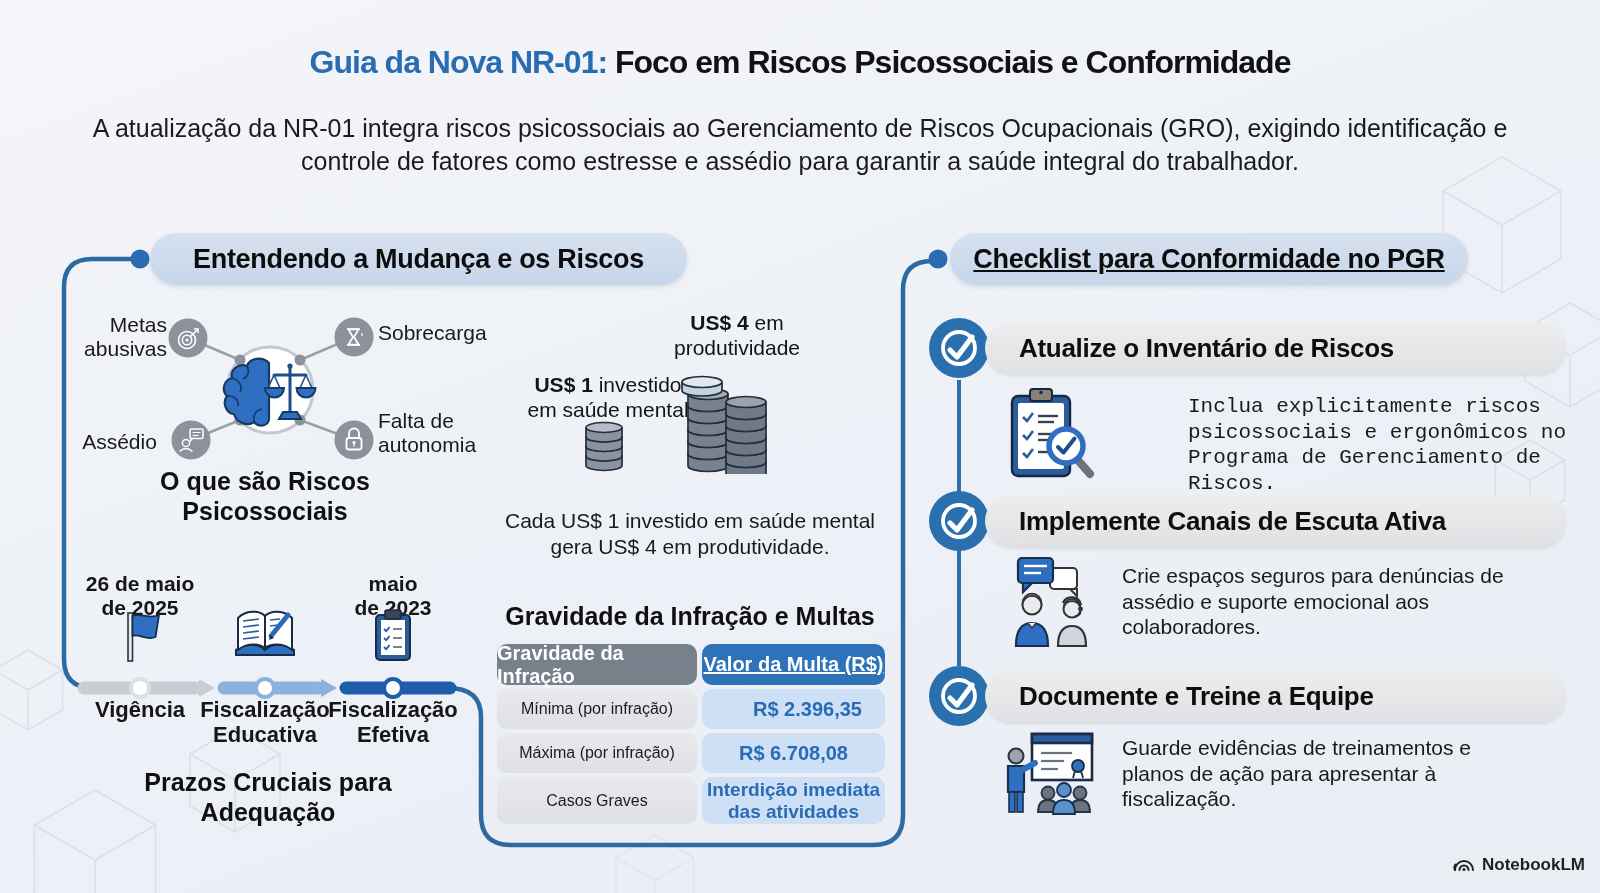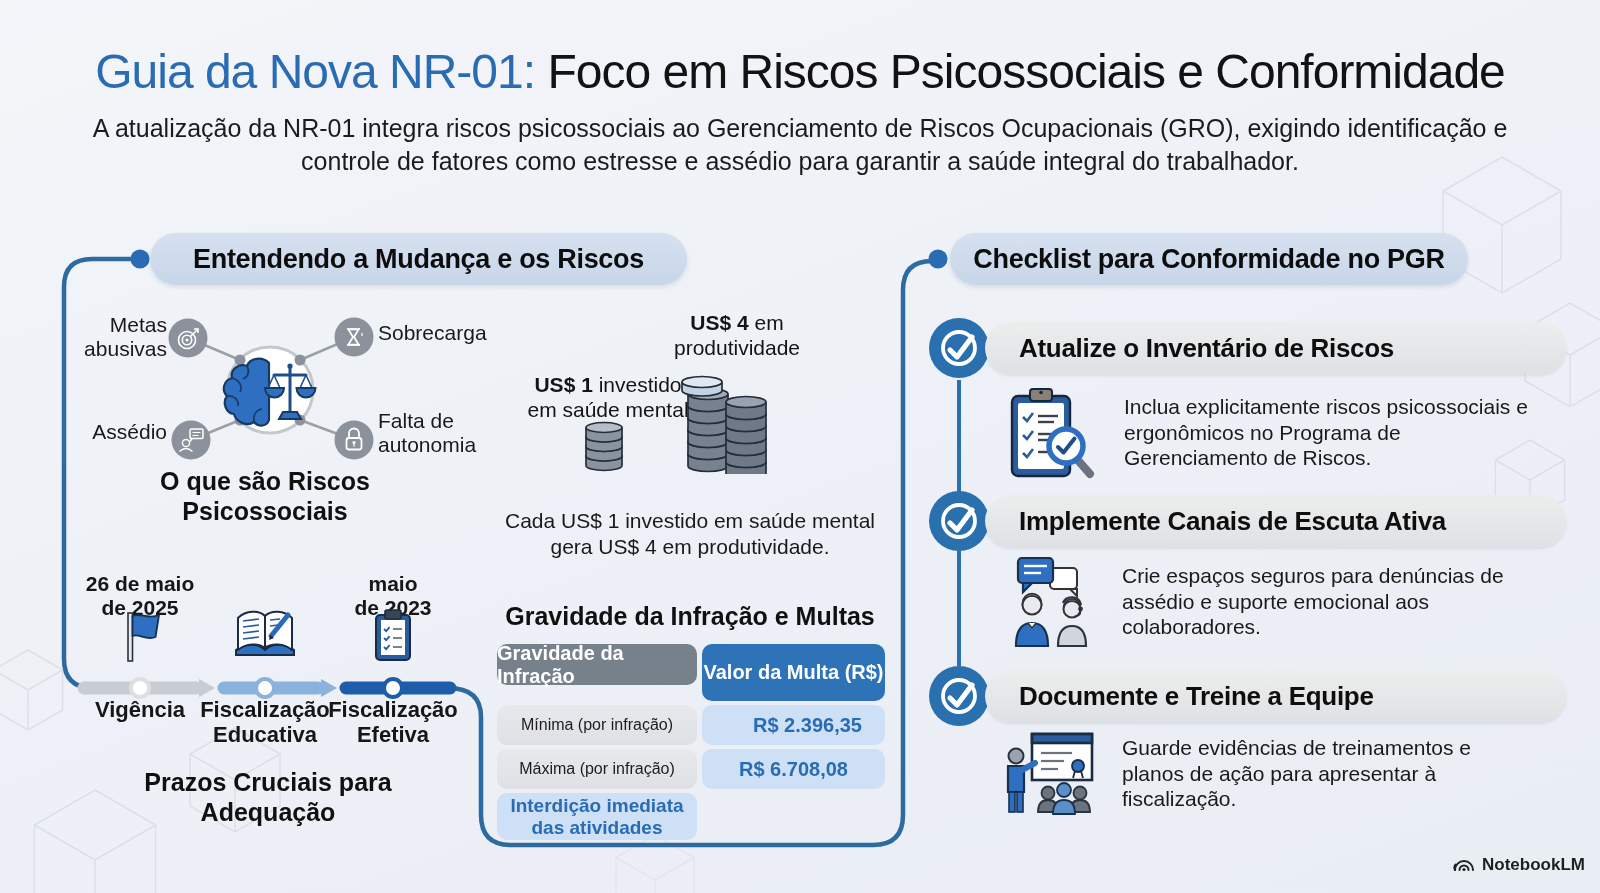--- a/index.html
+++ b/index.html
@@ -3,21 +3,21 @@
 <meta charset="utf-8">
 <style>
   html,body{margin:0;padding:0;}
   body{font-family:"Liberation Sans","DejaVu Sans",sans-serif;}
   #canvas{position:relative;width:1600px;height:893px;overflow:hidden;
     background:linear-gradient(160deg,#f3f5f9 0%,#edf0f6 55%,#e9edf4 100%);}
   .abs{position:absolute;}
   .pre{white-space:pre-line;}
   .ctr{text-align:center;}
   .rt{text-align:right;}
-  .title{font-size:48px;font-weight:normal;letter-spacing:-1px;color:#121212;}
+  .title{font-size:32px;font-weight:bold;letter-spacing:-1px;color:#121212;}
   .title .hl{color:#2a6cb3;}
   .subtitle{font-size:25px;line-height:1.3;color:#1b1b1b;}
   .pill{background:linear-gradient(180deg,#d6e1f0,#c7d6e9);border-radius:27px;height:52px;
     line-height:52px;text-align:center;font-size:27px;font-weight:bold;letter-spacing:-0.3px;
     color:#0d0d0d;box-shadow:0 2px 4px rgba(40,60,90,.12);}
   .nodelbl{font-size:21px;line-height:1.12;color:#1a1a1a;}
   .cap{font-size:25px;font-weight:bold;line-height:1.18;color:#101010;}
   .smallhead{font-size:21px;line-height:1.2;color:#141414;}
   .datetxt{font-size:21px;font-weight:bold;line-height:1.15;color:#161616;}
   .mslbl{font-size:22px;font-weight:bold;line-height:1.12;color:#161616;}
@@ -85,21 +85,21 @@
       <path d="M950,698 L957,705 L972,685" fill="none" stroke="#fff" stroke-width="5.2" stroke-linecap="round" stroke-linejoin="round"></path>
     </g>
   </svg>
 
   <div class="abs ctr title z2" style="left:0;top:44px;width:1600px;">
     <span class="hl">Guia da Nova NR-01:</span><span> Foco em Riscos Psicossociais e Conformidade</span>
   </div>
   <div class="abs ctr subtitle z2" style="left:70px;top:112px;width:1460px;">A atualização da NR-01 integra riscos psicossociais ao Gerenciamento de Riscos Ocupacionais (GRO), exigindo identificação e controle de fatores como estresse e assédio para garantir a saúde integral do trabalhador.</div>
 
   <div class="abs pill z2" style="left:150px;top:233px;width:537px;">Entendendo a Mudança e os Riscos</div>
-  <div class="abs pill z2" style="left:950px;top:233px;width:518px;">Checklist para Conformidade no PGR</div>
+  <div class="abs pill z2" style="left:950px;top:233px;width:518px;text-decoration:underline;">Checklist para Conformidade no PGR</div>
 
   <svg class="abs z1" style="left:60px;top:300px;" width="420" height="175" viewBox="0 0 420 175">
     <g stroke="#9aa0a8" stroke-width="2.5">
       <line x1="128" y1="38" x2="180" y2="60"></line>
         <line x1="294" y1="37" x2="240" y2="60"></line>
       <line x1="131" y1="140" x2="180" y2="120"></line>
         <line x1="294" y1="140" x2="240" y2="120"></line>
     </g>
     <circle cx="210" cy="90" r="43" fill="#ffffff" stroke="#c3c8cf" stroke-width="3"></circle>
     <g fill="#8b929c">
@@ -160,21 +160,21 @@
       <g stroke="#fff" fill="none" stroke-width="1.8">
         <path d="M289,138 v-4.5 a5,5 0 0 1 10,0 v4.5"></path>
         <rect x="286.5" y="138" width="15" height="11.5" rx="2.5"></rect>
         <circle cx="294" cy="142.5" r="1.6" fill="#fff" stroke="none"></circle>
         <line x1="294" y1="143.5" x2="294" y2="146.5" stroke-width="1.3"></line>
       </g>
     </g>
   </svg>
   <div class="abs rt nodelbl z2" style="left:72px;top:313px;width:95px;">Metas abusivas</div>
   <div class="abs nodelbl z2" style="left:378px;top:321px;width:120px;">Sobrecarga</div>
-  <div class="abs rt nodelbl z2" style="left:72px;top:420px;width:95px;">Assédio</div>
+  <div class="abs rt nodelbl z2" style="left:72px;top:430px;width:95px;text-align:center;">Assédio</div>
   <div class="abs nodelbl z2" style="left:378px;top:409px;width:110px;">Falta de autonomia</div>
   <div class="abs ctr cap pre z2" style="left:90px;top:467px;width:350px;">O que são Riscos
 Psicossociais</div>
 
   <div class="abs ctr smallhead pre z2" style="left:637px;top:310px;width:200px;"><b>US$ 4</b><span> em
 produtividade</span></div>
   <div class="abs ctr smallhead pre z2" style="left:508px;top:372px;width:200px;"><b>US$ 1</b><span> investido
 em saúde mental</span></div>
 
   <svg class="abs z1" style="left:552px;top:356px;" width="244" height="118" viewBox="0 0 244 118">
@@ -275,25 +275,26 @@
 Educativa</div>
   <div class="abs ctr mslbl pre z2" style="left:323px;top:698px;width:140px;">Fiscalização
 Efetiva</div>
   <div class="abs ctr cap pre z2" style="left:93px;top:768px;width:350px;">Prazos Cruciais para
 Adequação</div>
 
   <div class="abs ctr cap z2" style="left:490px;top:602px;width:400px;">Gravidade da Infração e Multas</div>
   <div class="abs z2" style="left:497px;top:644px;width:388px;">
     <div style="display:grid;grid-template-columns:200px 183px;column-gap:5px;row-gap:4px;">
       <div class="cell cell-hd-gray" style="height:41px;">Gravidade da Infração</div>
-      <div class="cell cell-hd-blue" style="height:57px;">Valor da Multa (R$)</div>
+      <div class="cell cell-hd-blue" style="height:41px;text-decoration:underline;">Valor da Multa (R$)</div>
       <div class="cell cell-lbl" style="height:40px;">Mínima (por infração)</div>
       <div class="cell cell-val" style="height:40px;padding-left:28px;">R$ 2.396,35</div>
       <div class="cell cell-lbl" style="height:40px;">Máxima (por infração)</div>
       <div class="cell cell-val" style="height:40px;">R$ 6.708,08</div>
+      <div class="cell cell-lbl" style="height:47px;">Casos Graves</div>
       <div class="cell cell-val pre ctr" style="height:47px;font-size:19px;line-height:1.15;">Interdição imediata
 das atividades</div>
     </div>
   </div>
 
   <div class="abs item-pill z2" style="left:985px;top:322px;width:547px;">Atualize o Inventário de Riscos</div>
   <svg class="abs z2" style="left:1008px;top:386px;" width="92" height="96" viewBox="0 0 92 96">
     <rect x="4" y="10" width="58" height="80" rx="6" fill="#2a5c9e" stroke="#14273f" stroke-width="2.4"></rect>
     <rect x="10" y="17" width="46" height="66" rx="2" fill="#fff"></rect>
     <rect x="22" y="3" width="22" height="12" rx="3" fill="#8a8076" stroke="#14273f" stroke-width="2"></rect>
@@ -307,21 +308,21 @@
       <line x1="30" y1="30" x2="50" y2="30"></line>
         <line x1="30" y1="36" x2="46" y2="36"></line>
       <line x1="30" y1="48" x2="50" y2="48"></line>
         <line x1="30" y1="54" x2="44" y2="54"></line>
       <line x1="30" y1="66" x2="48" y2="66"></line>
     </g>
     <line x1="68" y1="72" x2="82" y2="88" stroke="#6b7280" stroke-width="8" stroke-linecap="round"></line>
     <circle cx="58" cy="60" r="17" fill="#fff" stroke="#2f6fc1" stroke-width="5.5"></circle>
     <path d="M50,61 l5.5,5.5 11,-14" fill="none" stroke="#1d4e89" stroke-width="4" stroke-linecap="round" stroke-linejoin="round"></path>
   </svg>
-  <div class="abs body-txt z2" style="left:1124px;top:394px;width:408px;">Inclua explicitamente riscos psicossociais e ergonômicos no Programa de Gerenciamento de Riscos.</div>
+  <div class="abs body-txt z2" style="left:1188px;top:394px;width:408px;font-family:Liberation Mono, monospace;">Inclua explicitamente riscos psicossociais e ergonômicos no Programa de Gerenciamento de Riscos.</div>
 
   <div class="abs item-pill z2" style="left:985px;top:495px;width:547px;">Implemente Canais de Escuta Ativa</div>
   <svg class="abs z2" style="left:1010px;top:556px;" width="88" height="92" viewBox="0 0 88 92">
     <rect x="40" y="12" width="27" height="21" rx="4" fill="#fff" stroke="#333" stroke-width="2"></rect>
     <path d="M60,33 l7,7 v-7 Z" fill="#fff" stroke="#333" stroke-width="2"></path>
     <rect x="8" y="2" width="35" height="25" rx="4" fill="#2f6fc1" stroke="#16304f" stroke-width="2.2"></rect>
     <path d="M13,27 v9 l9,-9 Z" fill="#2f6fc1" stroke="#16304f" stroke-width="2.2"></path>
     <g stroke="#fff" stroke-width="2.4">
       <line x1="14" y1="10" x2="37" y2="10"></line>
         <line x1="14" y1="17" x2="31" y2="17"></line>

